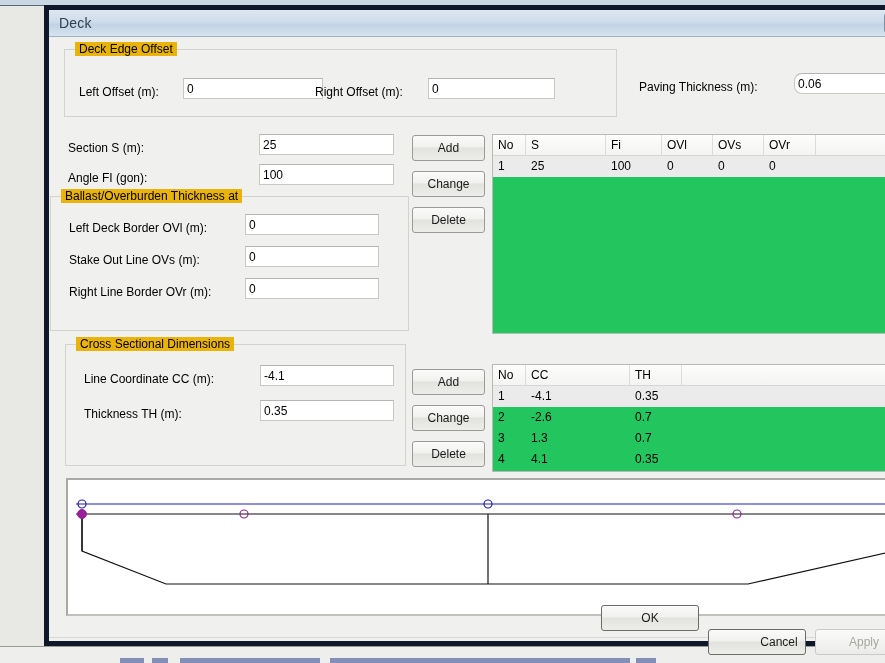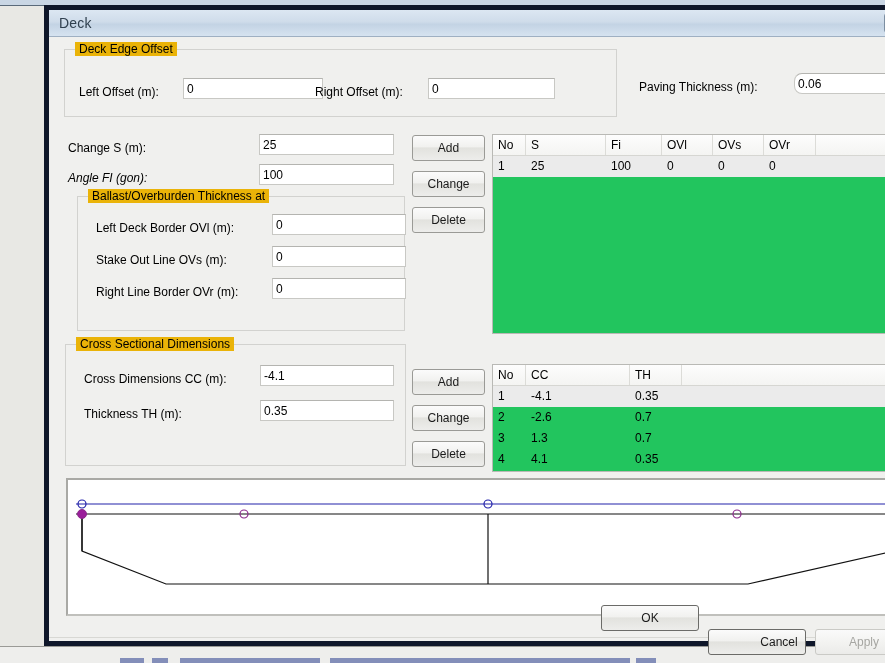--- a/index.html
+++ b/index.html
@@ -290,27 +290,27 @@
       <span class="lbl" style="left:14px; top:35px;">Left Offset (m):</span>
       <input class="field" type="text" style="left: 118px; top: 28px; width: 140px;" value="0">
 
       <span class="lbl" style="left:250px; top:35px;text-align:right;">Right Offset (m):</span>
       <input class="field" type="text" style="left: 363px; top: 28px; width: 127px;" value="0">
     </div>
 
     <span class="lbl" style="left:590px; top:43px;">Paving Thickness (m):</span>
     <input class="field" type="text" style="left: 745px; top: 36px; width: 120px; border-radius: 8px;" value="0.06">
 
-    <span class="lbl" style="left:19px; top:104px;">Change S (m):</span>
+    <span class="lbl" style="left:19px; top:104px;">Section S (m):</span>
     <input class="field" type="text" style="left: 210px; top: 97px; width: 135px;" value="25">
 
-    <span class="lbl" style="left:19px; top:134px;font-style:italic;">Angle FI (gon):</span>
+    <span class="lbl" style="left:19px; top:134px;">Angle FI (gon):</span>
     <input class="field" type="text" style="left: 210px; top: 127px; width: 135px;" value="100">
 
-    <div class="groupbox" style="left:28px; top:159px; width:328px; height:135px;">
+    <div class="groupbox" style="left:1px; top:159px; width:359px; height:135px;">
       <span class="gb-title">Ballast/Overburden Thickness at</span>
 
       <span class="lbl" style="left:18px; top:24px;">Left Deck Border OVl (m):</span>
       <input class="field" type="text" style="left: 194px; top: 17px; width: 134px;" value="0">
 
       <span class="lbl" style="left:18px; top:56px;">Stake Out Line OVs (m):</span>
       <input class="field" type="text" style="left: 194px; top: 49px; width: 134px;" value="0">
 
       <span class="lbl" style="left:18px; top:88px;">Right Line Border OVr (m):</span>
       <input class="field" type="text" style="left: 194px; top: 81px; width: 134px;" value="0">
@@ -338,21 +338,21 @@
           <div class="cell" style="left:169px; width:51px;">0</div>
           <div class="cell" style="left:220px; width:51px;">0</div>
           <div class="cell" style="left:271px; width:52px;">0</div>
         </div>
       </div>
     </div>
 
     <div class="groupbox" style="left:16px; top:307px; width:341px; height:122px;">
       <span class="gb-title">Cross Sectional Dimensions</span>
 
-      <span class="lbl" style="left:18px; top:27px;">Cross Dimensions CC (m):</span>
+      <span class="lbl" style="left:18px; top:27px;">Line Coordinate CC (m):</span>
       <input class="field" type="text" style="left: 194px; top: 20px; width: 134px;" value="-4.1">
 
       <span class="lbl" style="left:18px; top:62px;">Thickness TH (m):</span>
       <input class="field" type="text" style="left: 194px; top: 55px; width: 134px;" value="0.35">
     </div>
 
     <div class="btn" style="left:363px; top:332px; width:73px; height:26px;">Add</div>
     <div class="btn" style="left:363px; top:368px; width:73px; height:26px;">Change</div>
     <div class="btn" style="left:363px; top:404px; width:73px; height:26px;">Delete</div>
 

